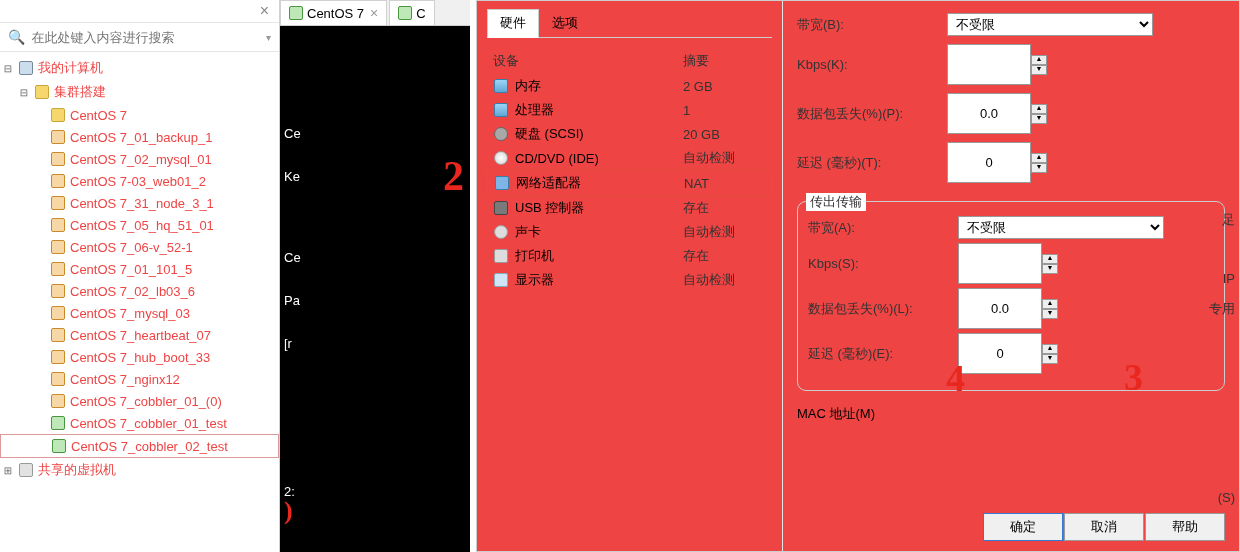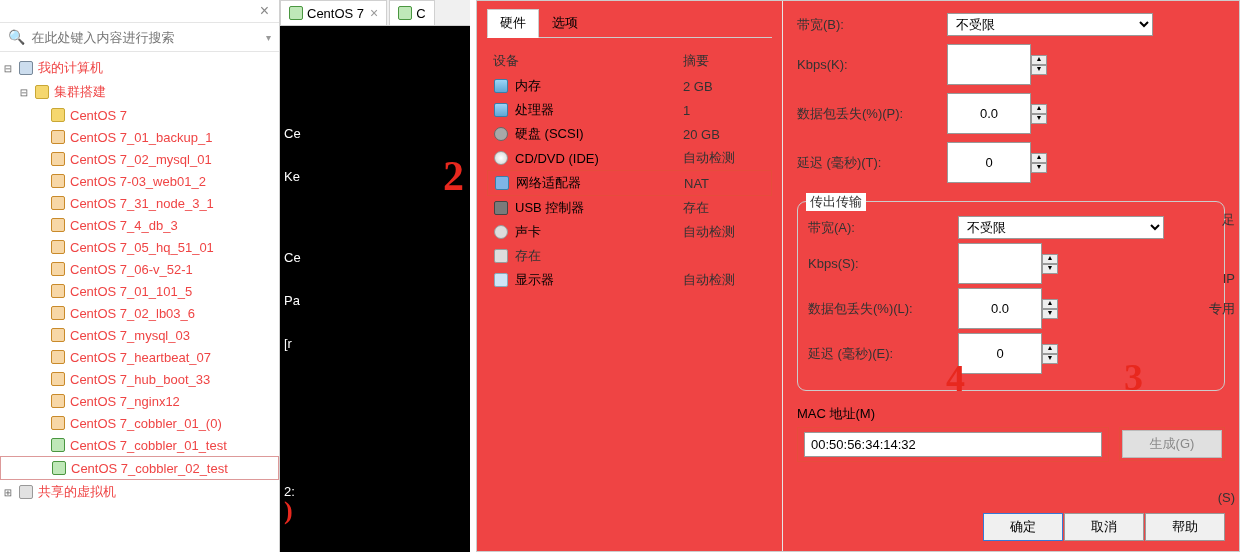--- a/index.html
+++ b/index.html
@@ -153,27 +153,20 @@
         <span class="tree-icon">
           <span class="ic ic-vm-off"></span>
         </span>
         <span class="tree-label">CentOS 7_31_node_3_1</span>
       </div>
     <div class="tree-item indent-2">
         <span class="tree-toggle"></span>
         <span class="tree-icon">
           <span class="ic ic-vm-off"></span>
         </span>
-        <span class="tree-label">CentOS 7_4_db_3</span>
-      </div>
-    <div class="tree-item indent-2">
-        <span class="tree-toggle"></span>
-        <span class="tree-icon">
-          <span class="ic ic-vm-off"></span>
-        </span>
         <span class="tree-label">CentOS 7_05_hq_51_01</span>
       </div>
     <div class="tree-item indent-2">
         <span class="tree-toggle"></span>
         <span class="tree-icon">
           <span class="ic ic-vm-off"></span>
         </span>
         <span class="tree-label">CentOS 7_06-v_52-1</span>
       </div>
     <div class="tree-item indent-2">
@@ -344,20 +337,21 @@
           <span class="dev-icon">
             <span class="ic ic-sound"></span>
           </span>
           <span class="dev-name">声卡</span>
           <span class="dev-val">自动检测</span>
         </div>
       <div class="dev-row">
           <span class="dev-icon">
             <span class="ic ic-printer"></span>
           </span>
+          <span class="dev-name">打印机</span>
           <span class="dev-val">存在</span>
         </div>
       <div class="dev-row">
           <span class="dev-icon">
             <span class="ic ic-display"></span>
           </span>
           <span class="dev-name">显示器</span>
           <span class="dev-val">自动检测</span>
         </div>
     </div>
@@ -432,28 +426,20 @@
             <div class="spinner">
               <div class="spinner-btn">▲</div>
               <div class="spinner-btn">▼</div>
             </div>
           </div>
       </div>
     </div>
 
     <div class="mac-row">
       <div class="mac-label">MAC 地址(M)</div>
-      <div style="display:flex;gap:10px;align-items:flex-start;">
-        <div class="mac-wrap" style="flex:1">
-          <input class="mac-input" value="00:50:56:34:14:32" style="">
-        </div>
-        <div class="gen-wrap">
-          <button class="gen-btn">生成(G)</button>
-        </div>
-      </div>
     </div>
 
     <div class="dialog-buttons">
       <div class="dlg-btn default">确定</div>
       <div class="dlg-btn">取消</div>
       <div class="dlg-btn">帮助</div>
     </div>
 
     <div class="right-strip">
       <div style="margin-top:-26px">足</div>

